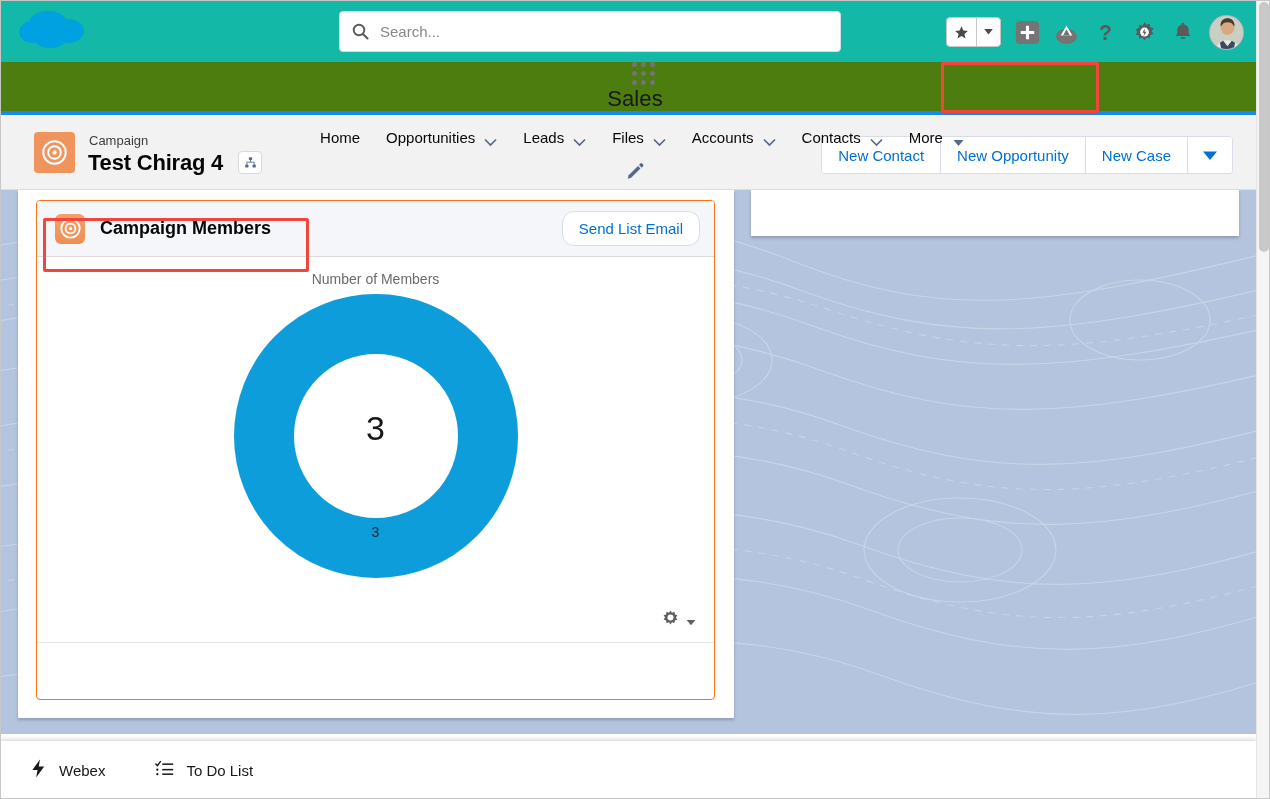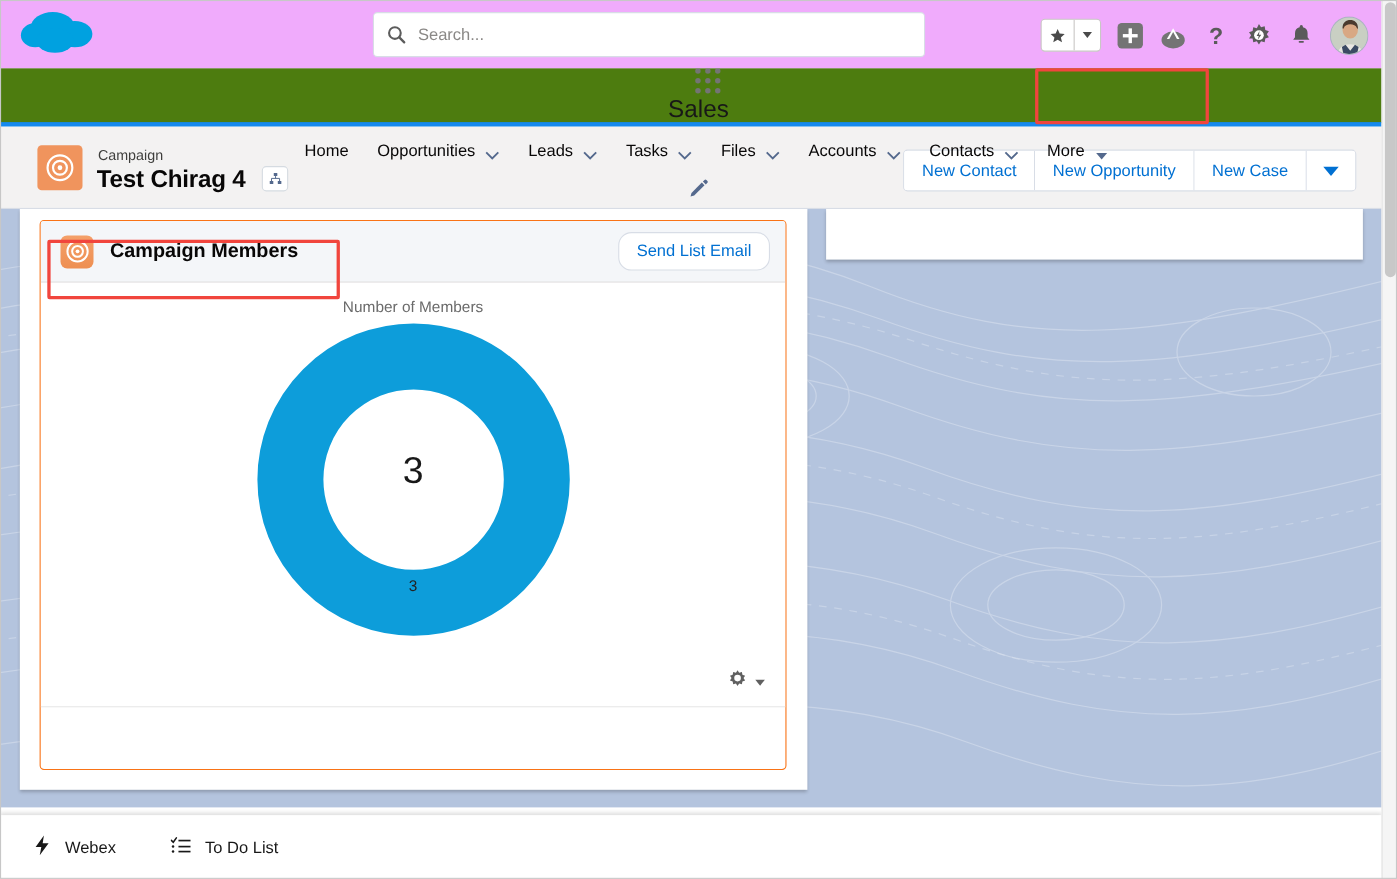--- a/index.html
+++ b/index.html
@@ -19,21 +19,21 @@
     background: #ffffff;
     overflow: hidden;
   }
 
   
   .global-header {
     position: absolute;
     top: 0; left: 0;
     width: 1256px;
     height: 62px;
-    background: #f0abfc;
+    background: #14b8a6;
     z-index: 30;
   }
 
   .sf-logo {
     position: absolute;
     left: 18px; top: 7px;
     width: 74px; height: 48px;
   }
 
   .search-wrap {
@@ -578,28 +578,20 @@
 
       <div class="nav-item">
         <span>Leads</span>
         <span class="chev">
           <svg viewBox="0 0 13 9" width="13" height="9">
               <polyline points="1,1.5 6.5,7 12,1.5" fill="none" stroke="#54698d" stroke-width="1.7"></polyline>
             </svg>
         </span>
       </div>
 
-      <div class="nav-item">
-        <span>Tasks</span>
-        <span class="chev">
-          <svg viewBox="0 0 13 9" width="13" height="9">
-              <polyline points="1,1.5 6.5,7 12,1.5" fill="none" stroke="#54698d" stroke-width="1.7"></polyline>
-            </svg>
-        </span>
-      </div>
 
       <div class="nav-item">
         <span>Files</span>
         <span class="chev">
           <svg viewBox="0 0 13 9" width="13" height="9">
               <polyline points="1,1.5 6.5,7 12,1.5" fill="none" stroke="#54698d" stroke-width="1.7"></polyline>
             </svg>
         </span>
       </div>
 

